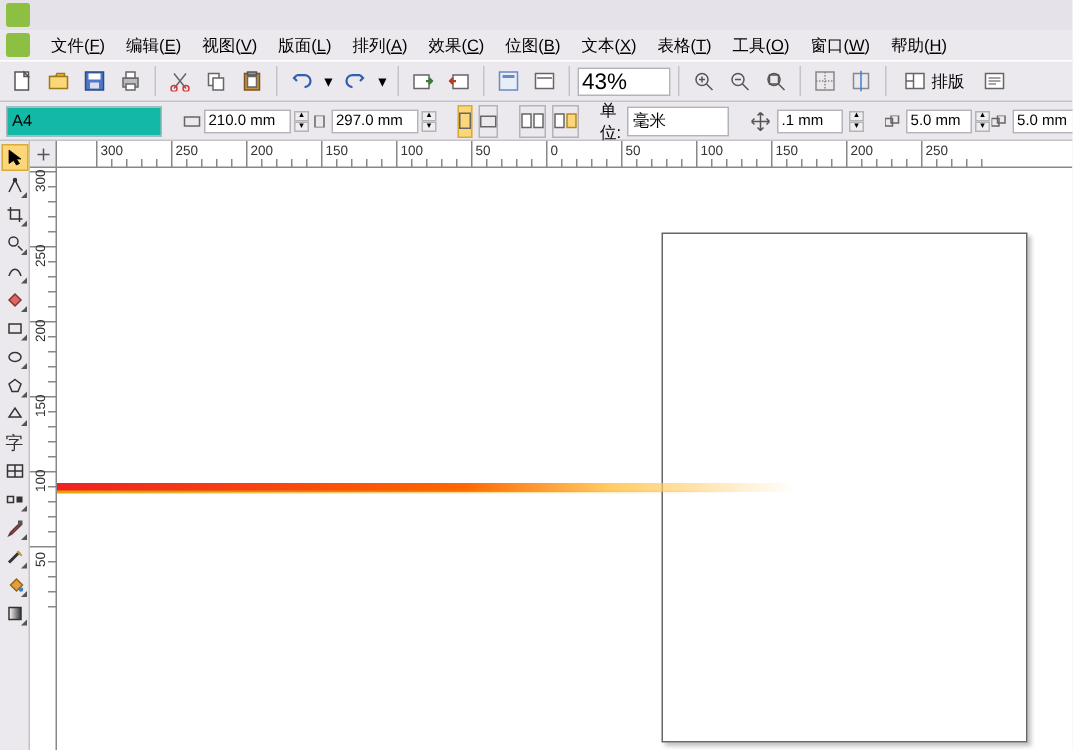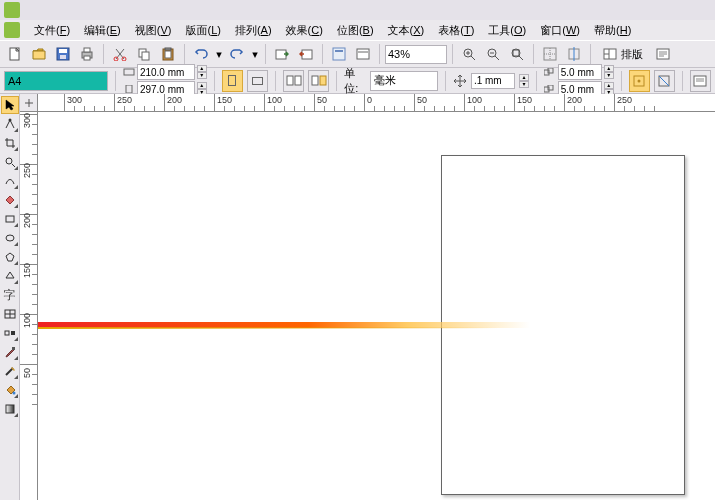--- a/index.html
+++ b/index.html
@@ -8,25 +8,25 @@
 .titlebar .icon { width: 16px; height: 16px; background: #8dbf42; margin: 0 4px; border-radius: 2px; }
 .titlebar .title { flex: 1; text-align: center; color: #445; font-size: 12px; }
 .menubar { height: 20px; background: #ebe9ed; display: flex; align-items: center; padding: 0 4px; gap: 2px; }
 .menubar .icon { width: 16px; height: 16px; background: #8dbf42; border-radius: 2px; margin-right: 6px; }
 .menu-item { padding: 2px 6px; cursor: default; }
 .menu-item u { text-decoration: underline; }
 .toolbar { height: 28px; background: #ebe9ed; border-top: 1px solid #fff; border-bottom: 1px solid #c5c2c9; display: flex; align-items: center; padding: 0 4px; gap: 2px; }
 .tbtn { width: 22px; height: 22px; border: 1px solid transparent; display: flex; align-items: center; justify-content: center; cursor: default; background: #ebe9ed; }
 .tbtn.flat { width: auto; padding: 0 6px; gap: 4px; }
 .sep { width: 1px; height: 20px; background: #c5c2c9; margin: 0 3px; }
-.zoom-sel { width: 62px; height: 19px; border: 1px solid #b5b2b9; background: #fff; font-size: 11px; padding: 0 2px; }
+.zoom-sel { width: 62px; height: 19px; border: 1px solid #b5b2b9; background: #fff; font-size: 15px; padding: 0 2px; }
 .prop-bar { height: 26px; background: #ebe9ed; border-bottom: 1px solid #c5c2c9; display: flex; align-items: center; padding: 0 4px; gap: 4px; }
 .paper-sel { width: 104px; height: 20px; border: 1px solid #b5b2b9; background: #14b8a6; padding: 0 3px; }
 .dim-input { width: 58px; height: 16px; border: 1px solid #b5b2b9; background: #fff; font-size: 10px; padding: 0 2px; }
-.dim-stack { display: flex; flex-direction: column; gap: 1px; }
+.dim-stack { display: flex; flex-direction: row; gap: 1px; }
 .dim-row { display: flex; align-items: center; gap: 2px; }
 .spin { width: 10px; display: flex; flex-direction: column; }
 .spin div { width: 10px; height: 7px; border: 1px solid #b5b2b9; background: #eee; font-size: 6px; text-align: center; line-height: 5px; }
 .unit-sel { width: 68px; height: 20px; border: 1px solid #b5b2b9; background: #fff; padding: 0 3px; }
 .small-input { width: 44px; height: 16px; border: 1px solid #b5b2b9; background: #fff; font-size: 10px; padding: 0 2px; }
 .work { position: relative; height: 406px; display: flex; }
 .toolbox { width: 20px; background: #ebe9ed; border-right: 1px solid #c5c2c9; display: flex; flex-direction: column; padding-top: 2px; gap: 1px; }
 .tool { width: 18px; height: 18px; margin: 0 auto; border: 1px solid transparent; display: flex; align-items: center; justify-content: center; position: relative; }
 .tool.active { background: #fcd77a; border-color: #d9a93a; }
 .tool .tri { position: absolute; right: 0; bottom: 0; width: 0; height: 0; border-right: 4px solid #555; border-top: 4px solid transparent; }

